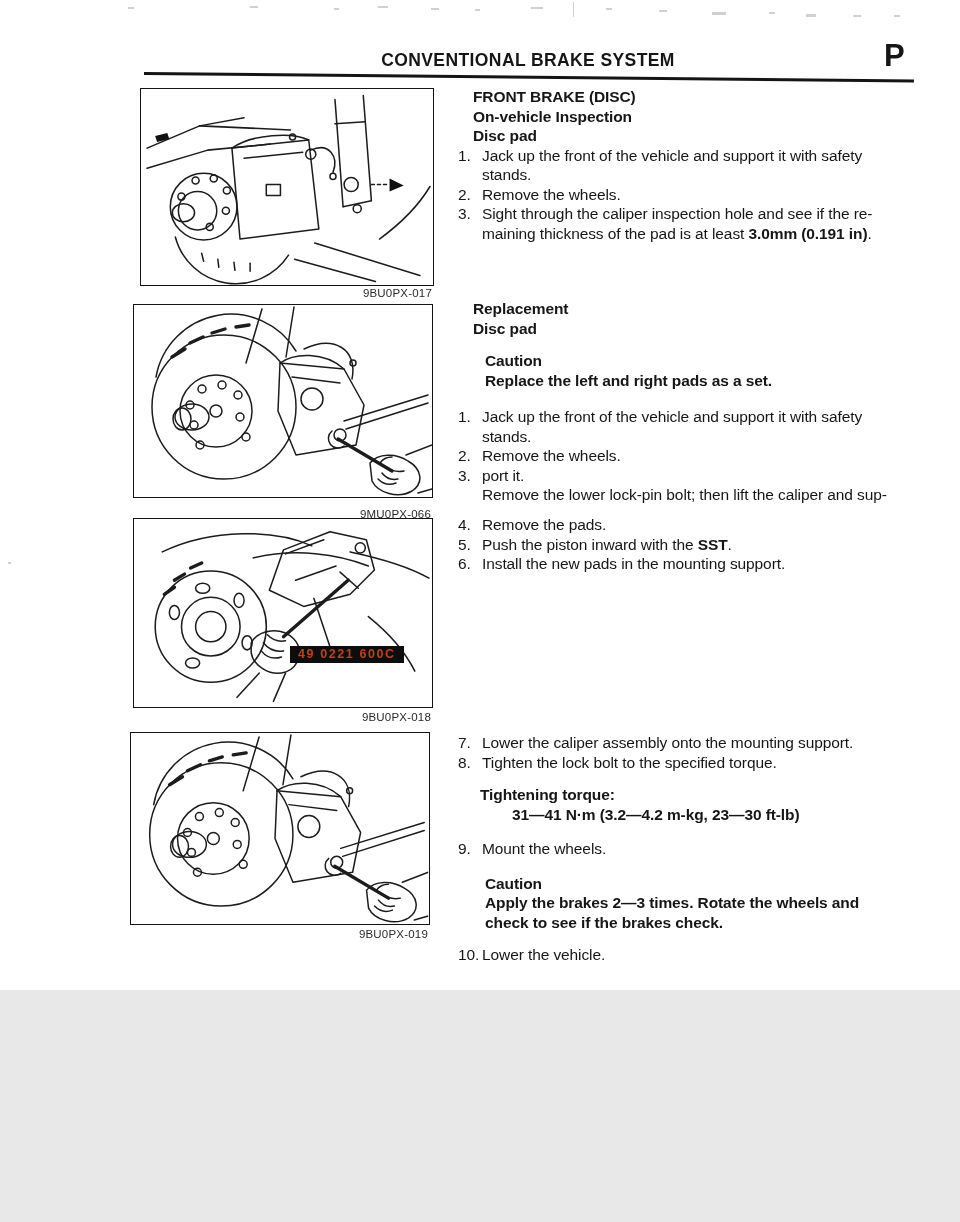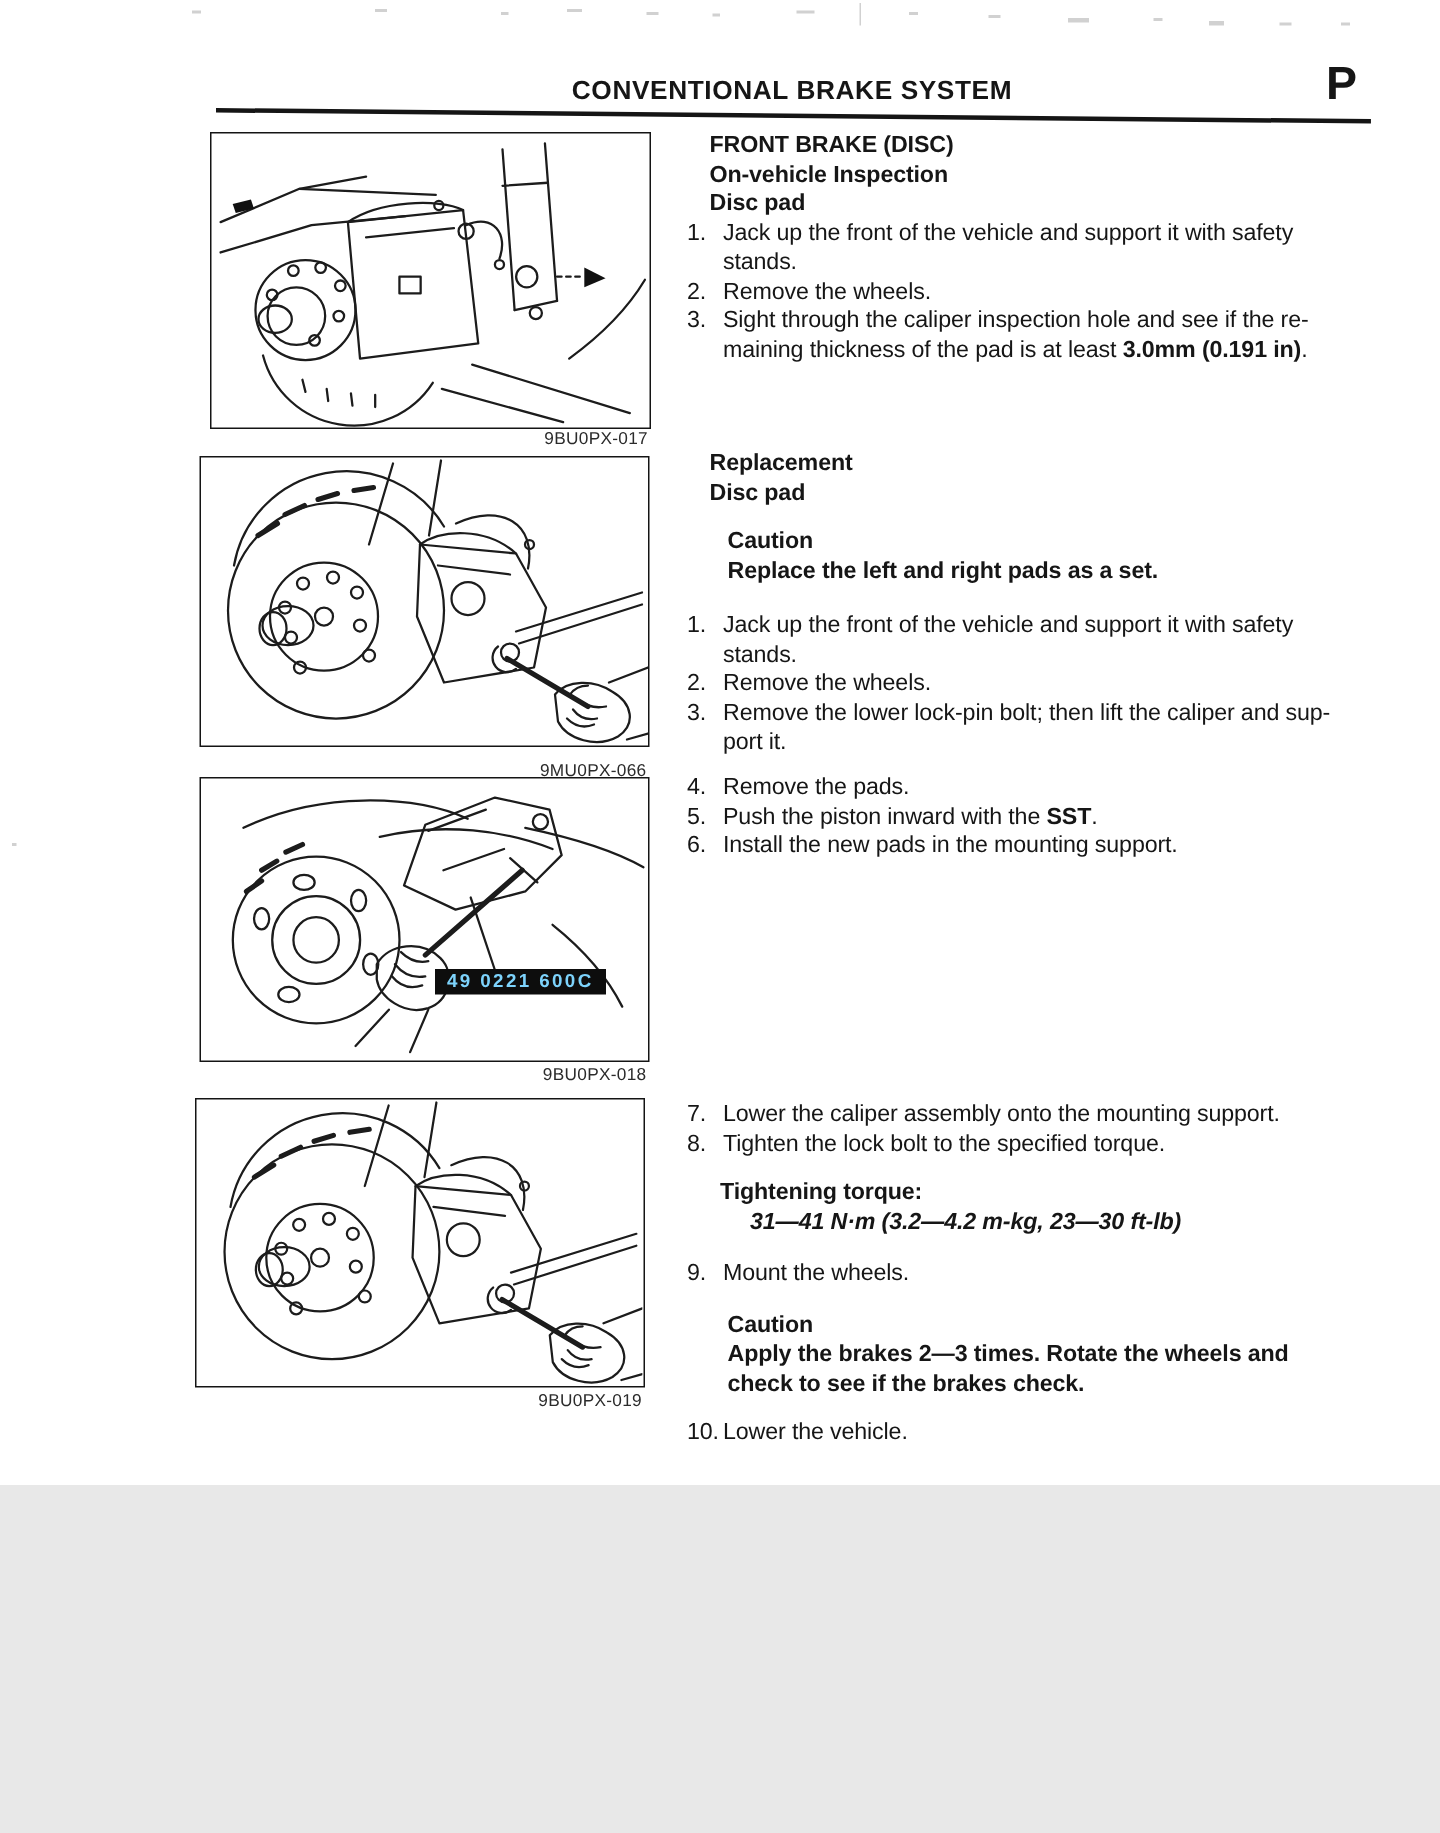--- a/index.html
+++ b/index.html
@@ -13,32 +13,32 @@
   .hdr-rule{position:absolute;left:144px;top:72px;width:770px;height:3px;background:#151515;
             transform:rotate(.55deg);transform-origin:0 50%;}
 
   
   .figure{position:absolute;border:1.6px solid #141414;background:#fff;}
   .figure svg{display:block;width:100%;height:100%;}
   .fig-code{position:absolute;font-size:11.5px;color:#2b2b2b;text-align:right;letter-spacing:.2px;}
   .sk{fill:none;stroke:#1c1c1c;stroke-width:1.5;stroke-linecap:round;stroke-linejoin:round;}
   .sk-th{fill:none;stroke:#1c1c1c;stroke-width:3.4;stroke-linecap:round;}
   .fillb{fill:#111;stroke:none;}
-  .sst-badge{position:absolute;left:156px;top:127px;background:#0d0d0d;color:#7dd3fc;
+  .sst-badge{position:absolute;left:156px;top:127px;background:#0d0d0d;color:#c2410c;
              font-size:12.5px;font-weight:bold;padding:1px 8px 2px 8px;letter-spacing:1.6px;white-space:nowrap;}
 
   
   .col-block{position:absolute;left:458px;width:478px;font-size:15.5px;line-height:19.5px;letter-spacing:-0.1px;}
   .hd{font-weight:bold;margin-left:15px;white-space:nowrap;}
   .step{display:flex;}
   .step-num{flex:none;width:24px;}
   .step-line{white-space:nowrap;}
   .caution{margin-left:27px;font-weight:bold;}
   .torque{margin-left:22px;font-weight:bold;}
-  .torque-value{margin-left:20px;white-space:nowrap;font-style:italic;}
+  .torque-value{margin-left:32px;white-space:nowrap;}
   .mt13{margin-top:13px;} .mt15{margin-top:15px;} .mt17{margin-top:17px;}
 
   
   .pagenum{position:absolute;top:1158px;left:740px;width:132px;text-align:right;
            font-weight:bold;font-size:17.5px;letter-spacing:.5px;}
   .watermark{position:absolute;top:1185px;right:13px;font-size:27px;color:#0369a1;letter-spacing:.3px;font-family:Liberation Mono, monospace;}
 
   
   .artifact{position:absolute;background:#9a9a9a;opacity:.45;}
 </style>
@@ -254,22 +254,22 @@
         </div>
         <div class="step">
           <span class="step-num">2.</span>
           <div class="step-body">
             <div class="step-line"><span>Remove the wheels.</span></div>
           </div>
         </div>
         <div class="step">
           <span class="step-num">3.</span>
           <div class="step-body">
+            <div class="step-line"><span>port it.</span></div>
             <div class="step-line"><span>Remove the lower lock-pin bolt; then lift the caliper and sup-</span></div>
-            <div class="step-line"><span>port it.</span></div>
           </div>
         </div>
       </div>
   </div>
 
   <div class="col-block" style="top:515px;">
     <div>
         <div class="step">
           <span class="step-num">4.</span>
           <div class="step-body">

